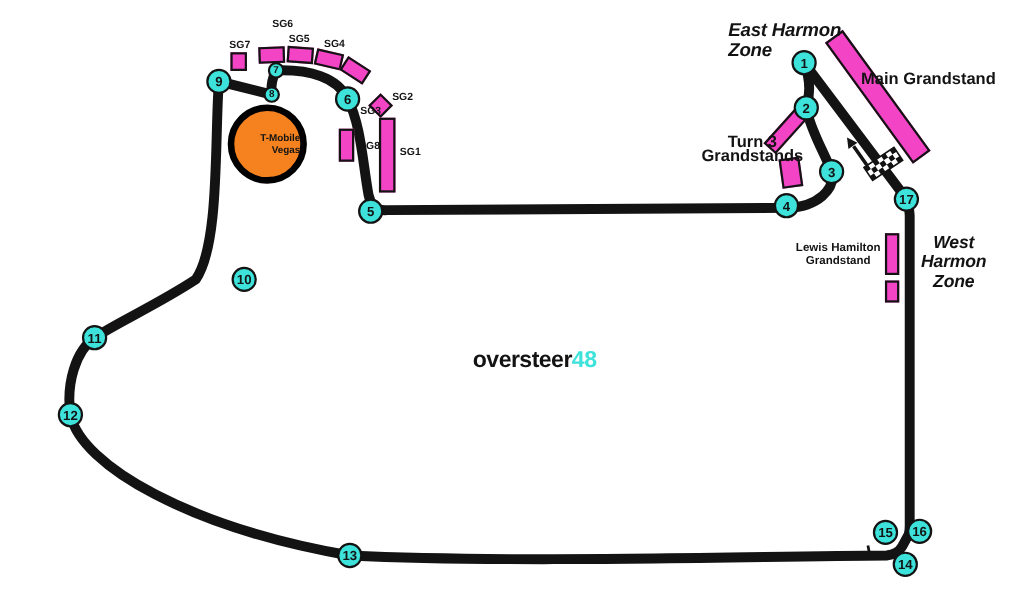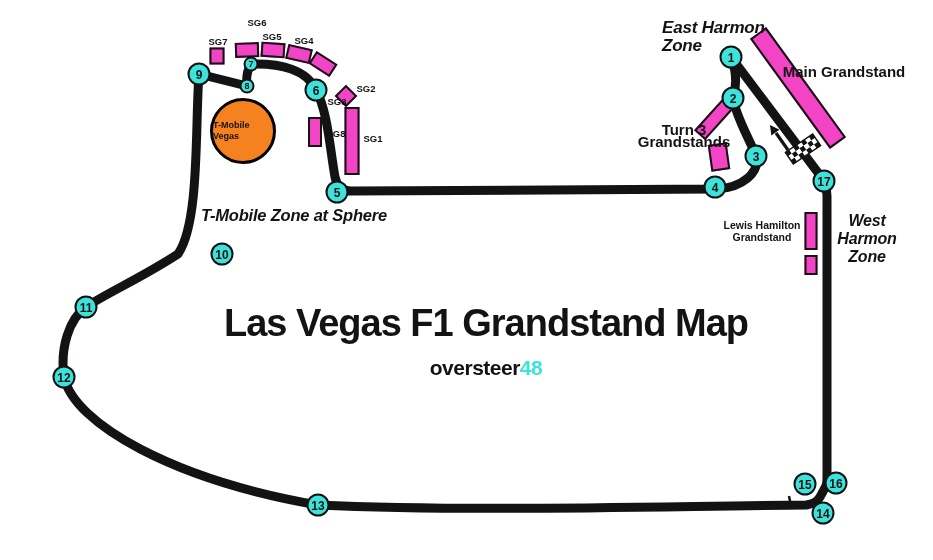--- a/index.html
+++ b/index.html
@@ -26,23 +26,23 @@
   }
   .zone{position:absolute;z-index:4;font-weight:bold;white-space:nowrap;}
   .zone.center{transform:translateX(-50%);text-align:center;}
   .zone-big{font-style:italic;font-size:17px;line-height:18px;letter-spacing:-0.2px;}
   .zone-west{font-size:16px;}
   .zone-sphere{font-size:16.5px;}
   .gs-text{font-size:15px;line-height:12px;}
   .gs-text.small{font-size:10.5px;line-height:11.5px;}
   #sphere{
     position:absolute;left:243px;top:131px;width:60px;height:60px;border-radius:50%;
-    background:var(--orange,#f5821f);border:3px solid #000000;
+    background:var(--orange,#f5821f);border:6px solid #000000;
     transform:translate(-50%,-50%);z-index:2;
-    display:flex;flex-direction:column;align-items:flex-start;justify-content:center;
+    display:flex;flex-direction:column;align-items:flex-end;justify-content:center;
     font-weight:bold;font-size:9px;line-height:11px;text-align:center;
   }
   #title-block{position:absolute;left:486px;top:303px;transform:translateX(-50%);text-align:center;z-index:4;}
   #page-title{font-weight:bold;font-size:38px;letter-spacing:-1px;white-space:nowrap;line-height:40px;}
   #brand{margin-top:13px;font-weight:bold;font-size:21px;letter-spacing:-0.5px;}
   #brand .num{color:var(--cyan,#3de2da);}
 </style>
 </head>
 <body>
 
@@ -104,21 +104,20 @@
         <rect x="-16.45" y="-7.050000000000001" width="32.9" height="14.100000000000001" fill="none" stroke="#131313" stroke-width="1.5"></rect>
       </g>
   </svg>
 
   <div id="sphere">
     <span>T-Mobile</span>
     <span>Vegas</span>
   </div>
 
   <div id="title-block">
-    <div id="page-title">Las Vegas F1 Grandstand Map</div>
     <div id="brand"><span>oversteer</span><span class="num">48</span></div>
   </div>
 
 <div class="turn large" style="left: 731px; top: 57px;">1</div>
     <div class="turn large" style="left: 733px; top: 98px;">2</div>
     <div class="turn large" style="left: 756px; top: 156px;">3</div>
     <div class="turn large" style="left: 715px; top: 187px;">4</div>
     <div class="turn large" style="left: 337px; top: 192px;">5</div>
     <div class="turn large" style="left: 316px; top: 90px;">6</div>
     <div class="turn small" style="left: 251px; top: 64px;">7</div>
@@ -155,23 +154,20 @@
     <div class="gs" style="left: 811px; top: 265px; width: 13px; height: 20px; transform: translate(-50%, -50%) rotate(0deg);"></div>
     <div class="zone zone-big" style="left: 662px; top: 19px;">
       <div>East Harmon</div>
       <div>Zone</div>
     </div>
     <div class="zone zone-big zone-west center" style="left: 867px; top: 212px;">
       <div>West</div>
       <div>Harmon</div>
       <div>Zone</div>
     </div>
-    <div class="zone zone-big zone-sphere center" style="left: 294px; top: 206px;">
-      <div>T-Mobile Zone at Sphere</div>
-    </div>
     <div class="zone gs-text center" style="left: 684px; top: 124px;">
       <div>Turn 3</div>
       <div>Grandstands</div>
     </div>
     <div class="zone gs-text small center" style="left: 762px; top: 220px;">
       <div>Lewis Hamilton</div>
       <div>Grandstand</div>
     </div>
     <div class="zone gs-text center" style="left: 844px; top: 66px;">
       <div>Main Grandstand</div>

